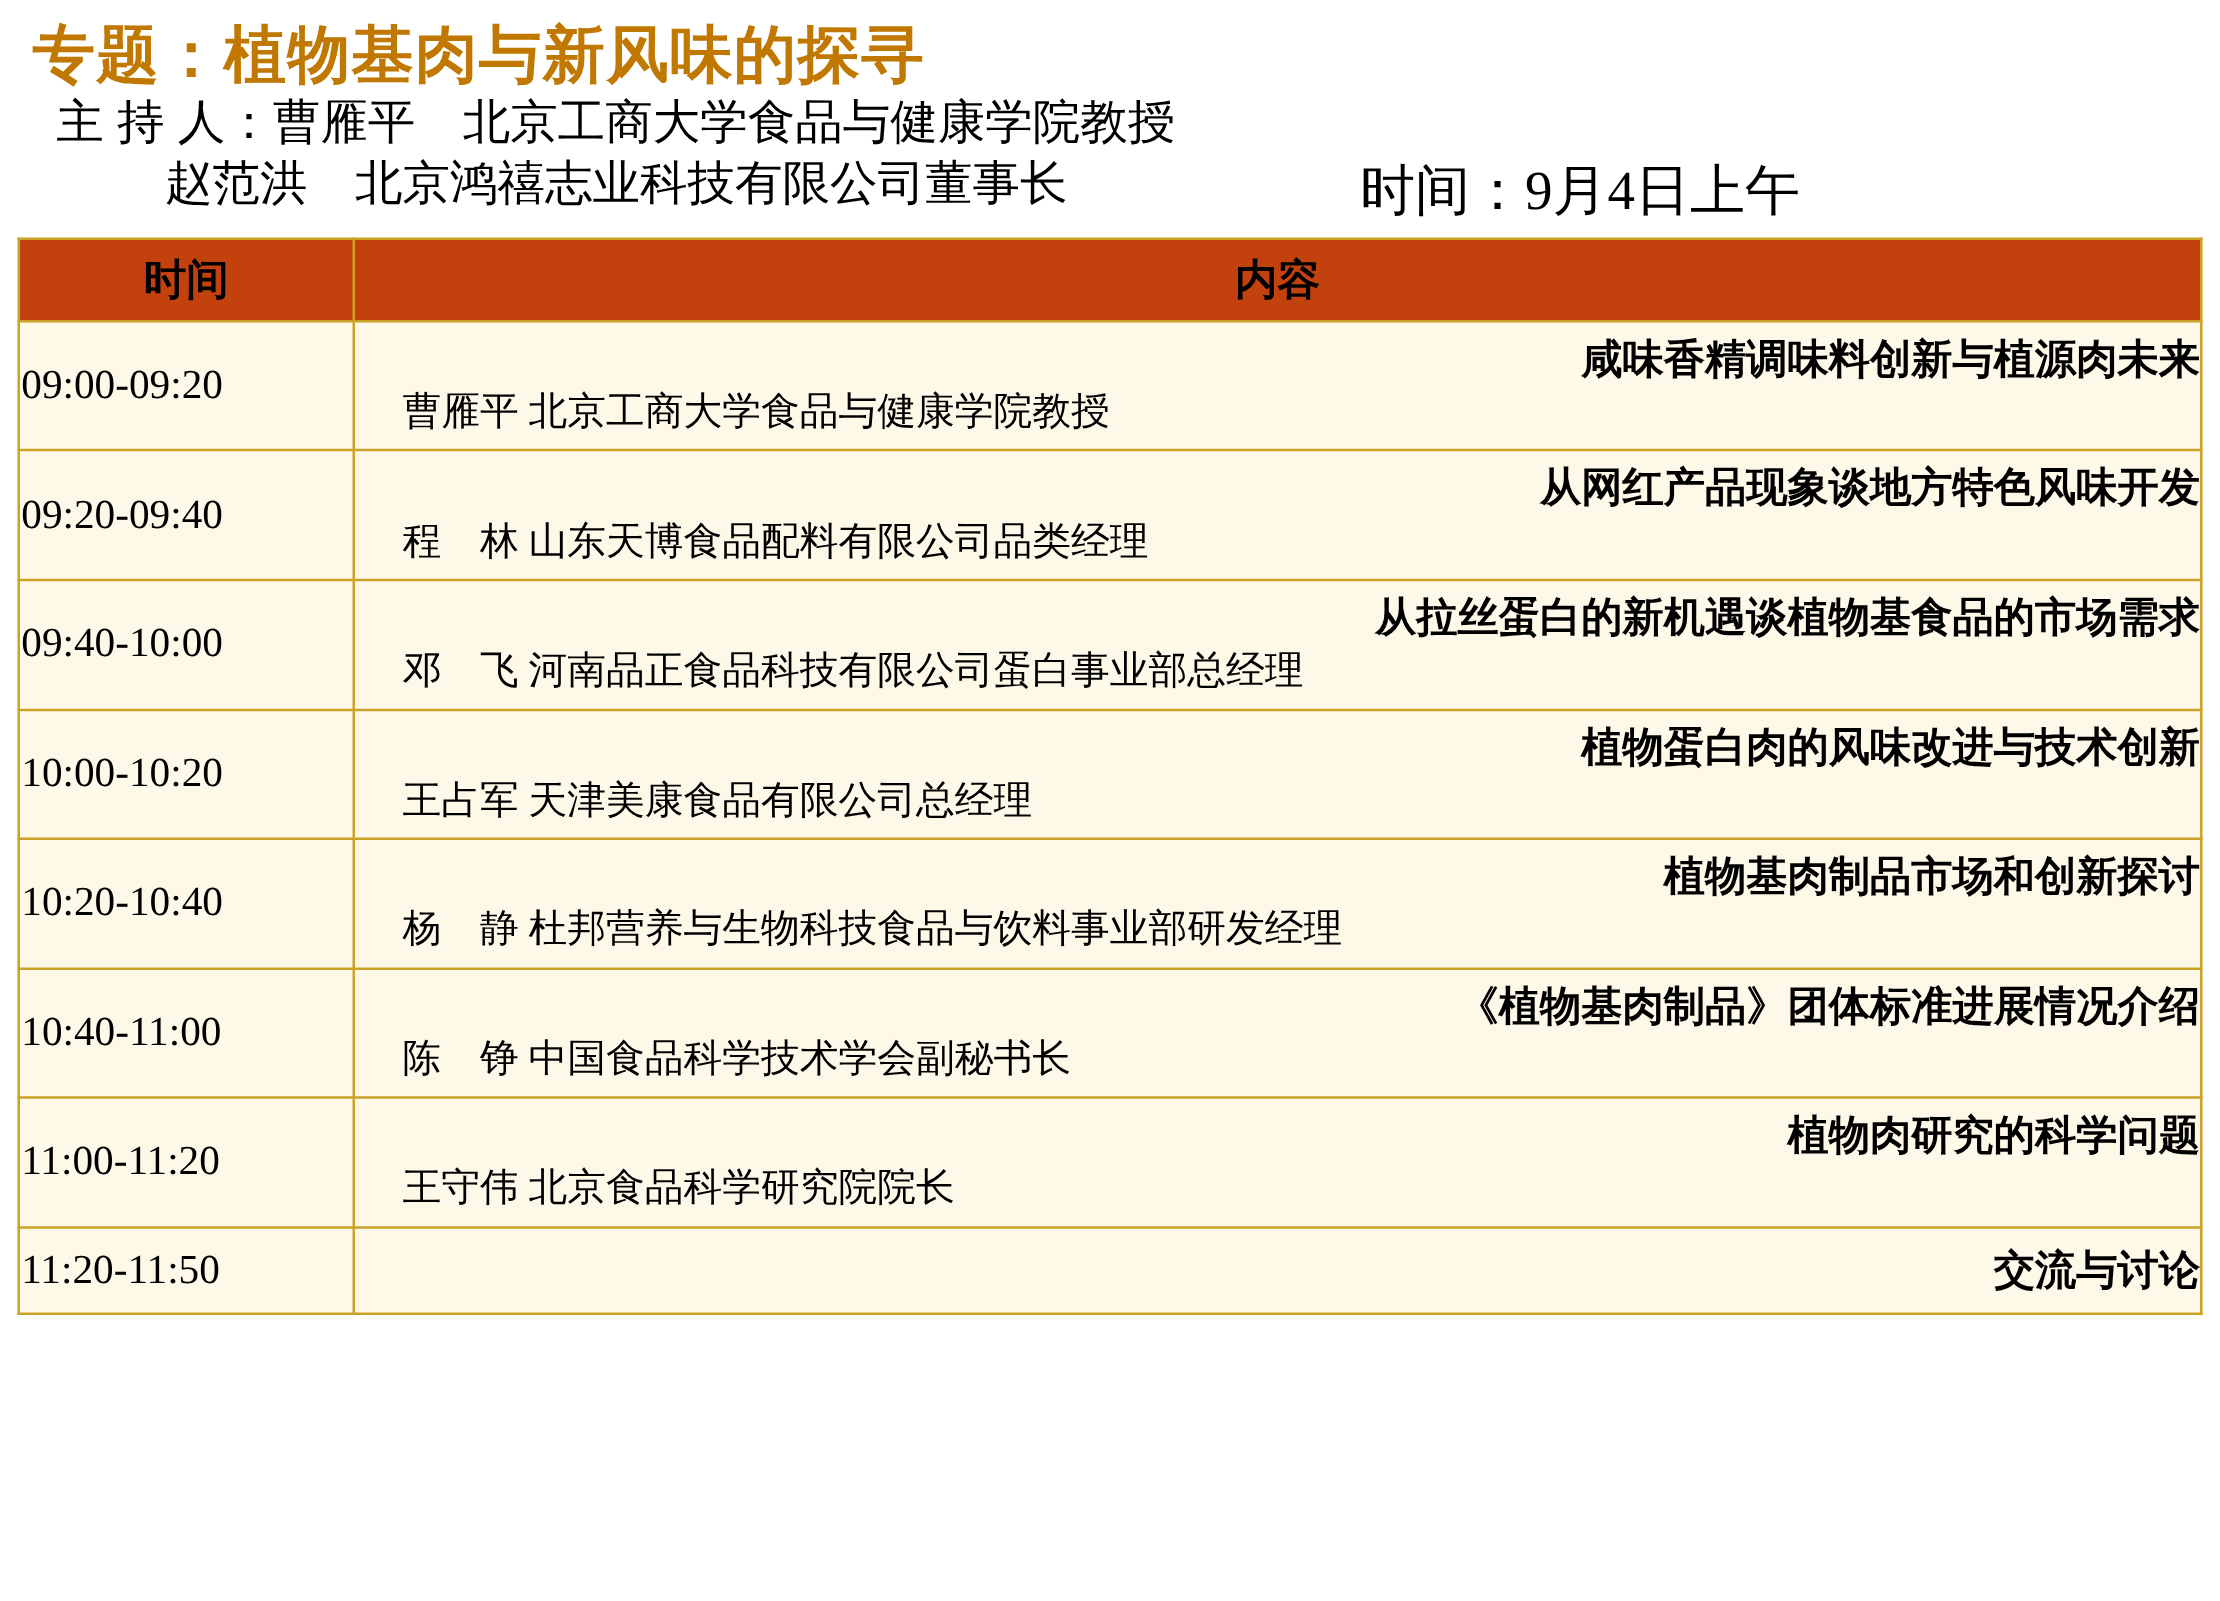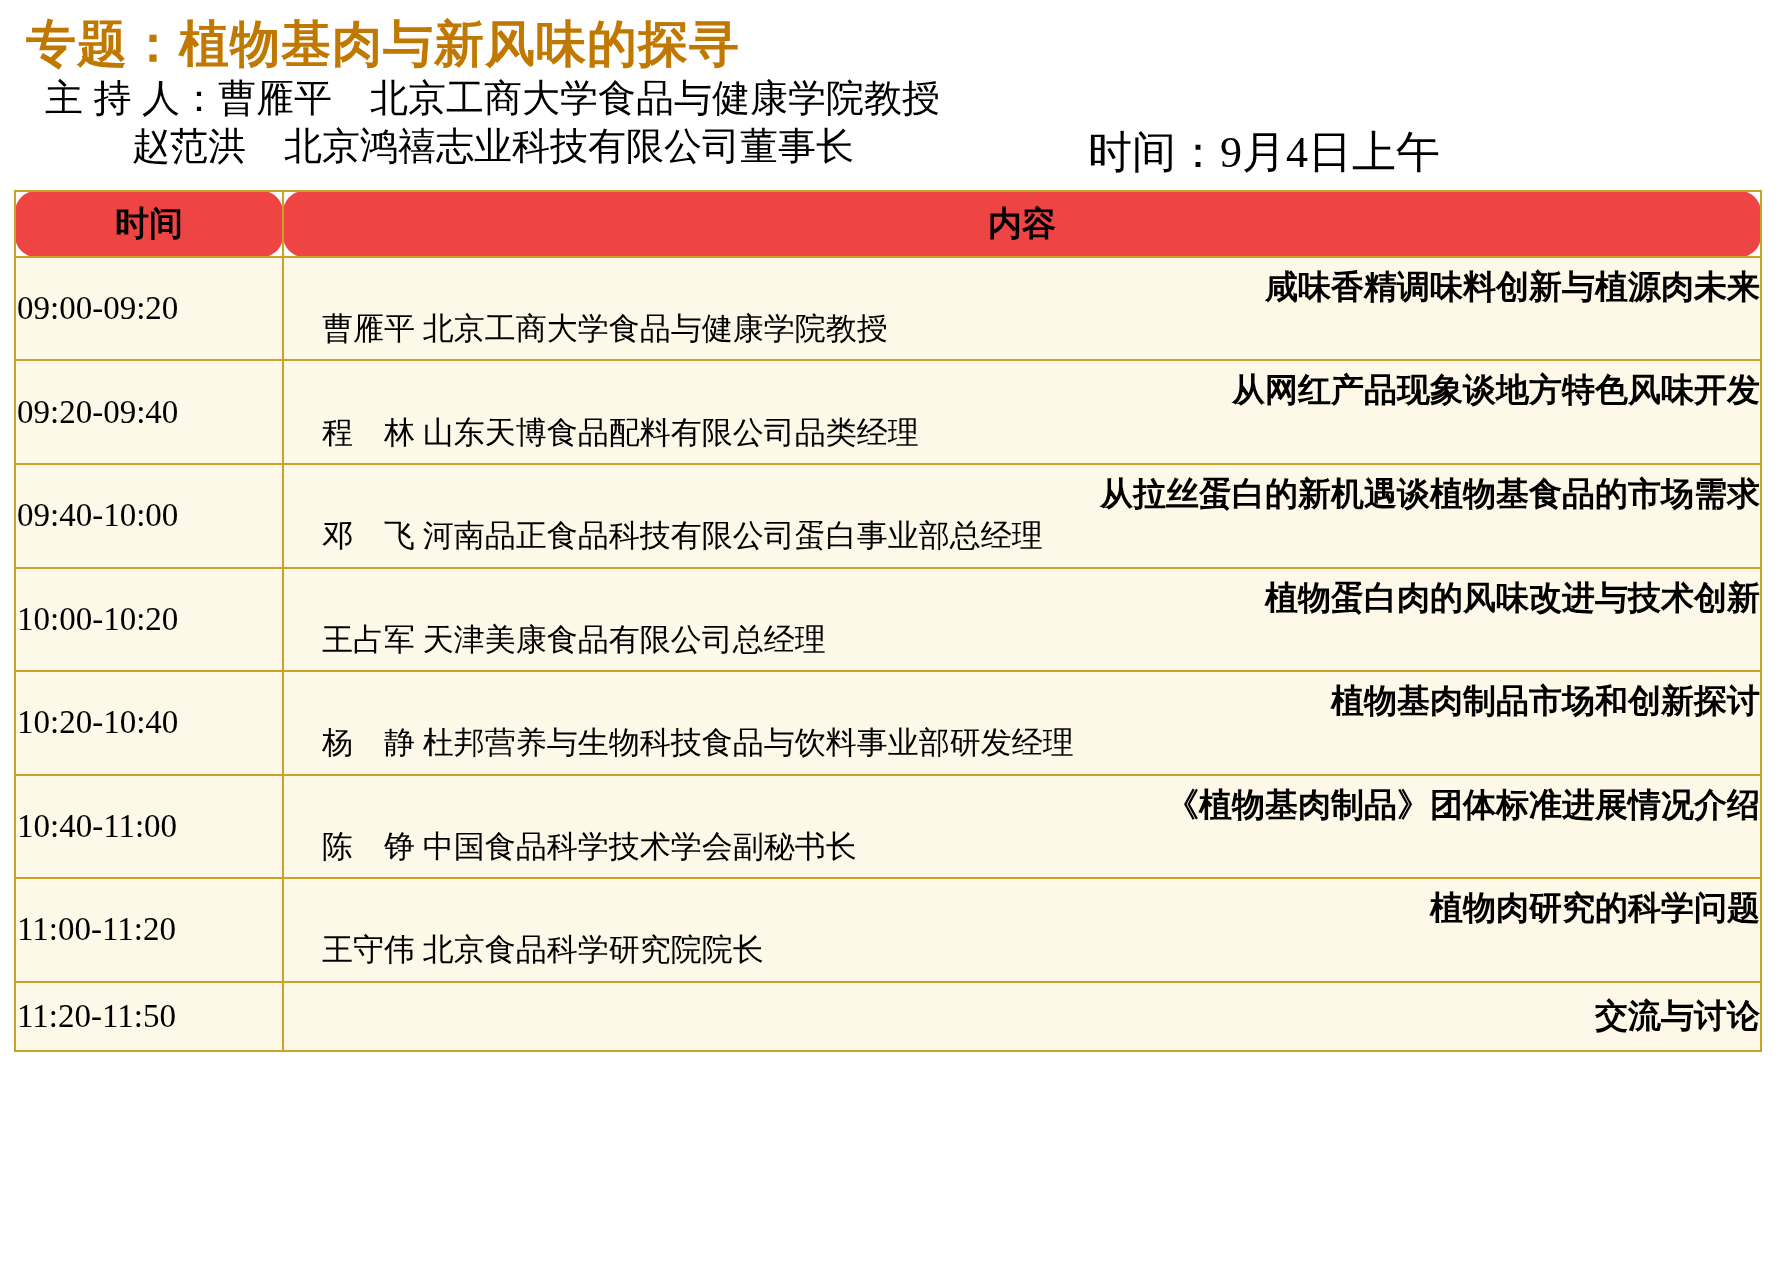--- a/index.html
+++ b/index.html
@@ -60,28 +60,27 @@
     width: 1748px;
     margin: 10px 0 0 0;
     table-layout: fixed;
   }
   table.agenda th, table.agenda td {
     border: 2px solid #C9A227;
     vertical-align: middle;
     background: #FDF8E8;
   }
   table.agenda thead th {
-    background: #ef4444;
+    background: #c2410c;
     text-align: center;
     font-family: "Liberation Sans", sans-serif;
     font-weight: bold;
     font-size: 34px;
     height: 56px;
     padding: 4px 0;
-    border-radius: 21px;
   }
   col.c-time { width: 268px; }
   td.time {
     font-family: "Liberation Serif", serif;
     font-size: 33px;
     white-space: nowrap;
   }
   td.content {
     padding: 8px 0 10px 26px;
   }

